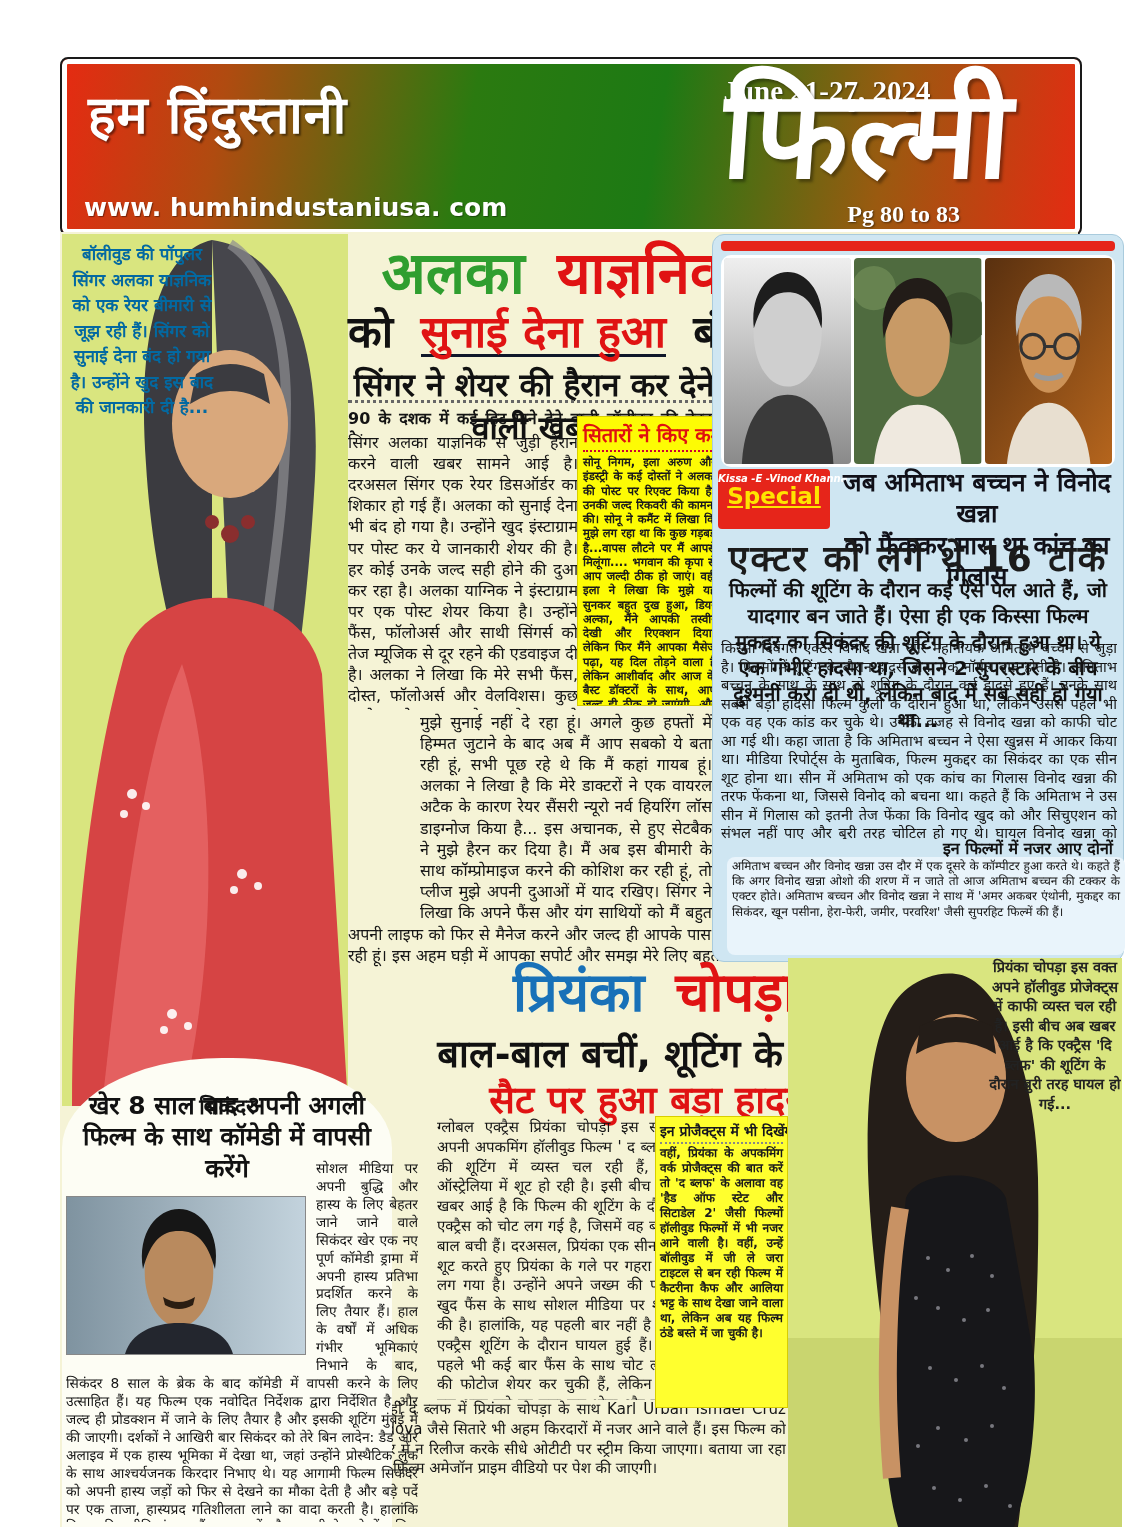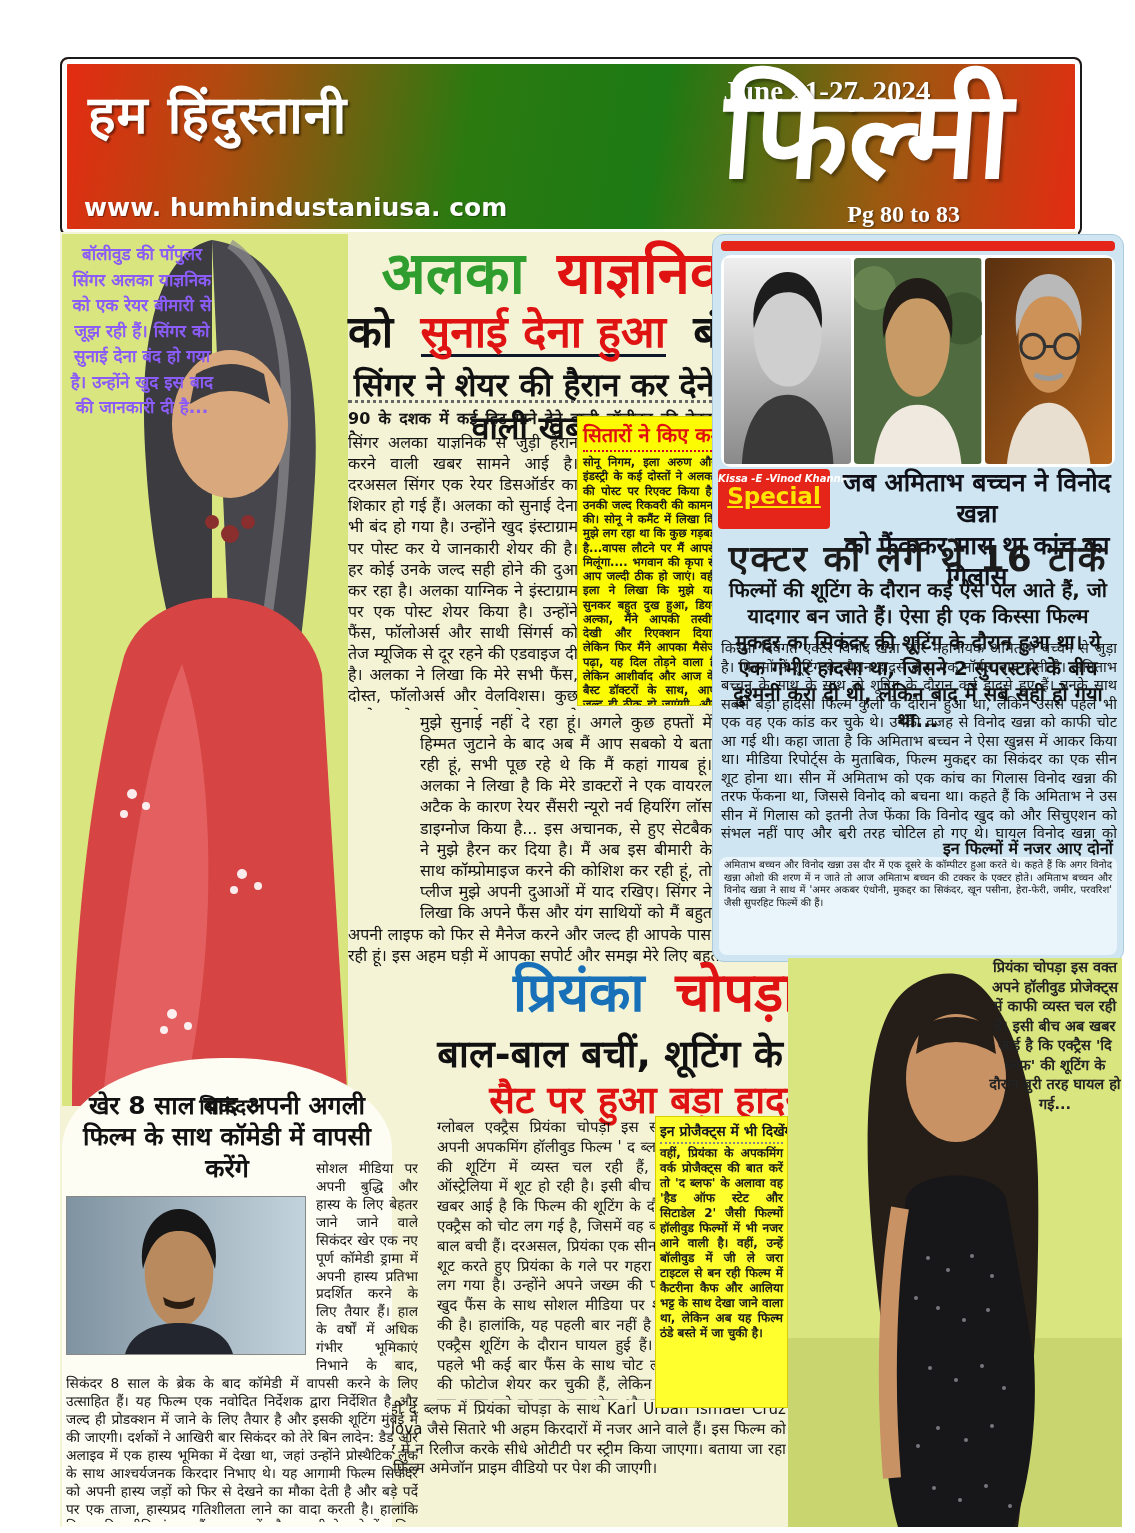--- a/index.html
+++ b/index.html
@@ -15,21 +15,21 @@
   .mast-filmi{left:575px;top:-18px;width:460px;text-align:center;font-size:122px;font-weight:800;color:#fff;
     line-height:1.55;text-shadow:3px 3px 3px rgba(0,0,0,.35);transform:skewX(-4deg);}
   .mast-date{left:600px;top:16px;width:330px;text-align:center;font-size:29px;font-weight:800;color:#fff;
     font-family:"Liberation Serif",serif;text-shadow:1px 1px 2px rgba(0,0,0,.5);}
   .mast-pg{right:120px;bottom:6px;font-size:24px;font-weight:800;color:#fff;font-family:"Liberation Serif",serif;
     text-shadow:1px 1px 2px rgba(0,0,0,.5);}
   
   .content-bg{left:60px;top:232px;width:1018px;height:1295px;background:#f5f3d6;}
   
   .alka-photo{left:62px;top:234px;width:286px;height:872px;overflow:hidden;}
-  .alka-note{left:66px;top:242px;width:152px;font-size:17px;line-height:1.5;font-weight:600;color:#8b5cf6;text-align:center;}
+  .alka-note{left:66px;top:242px;width:152px;font-size:17px;line-height:1.5;font-weight:600;color:#0369a1;text-align:center;}
   
   .alka-h1{left:348px;top:244px;width:372px;text-align:center;font-size:58px;font-weight:800;line-height:1.0;white-space:nowrap;padding-left:24px;}
   .alka-h2{left:348px;top:310px;width:372px;text-align:center;font-size:44px;font-weight:800;line-height:1.0;white-space:nowrap;}
   .alka-sub{left:340px;top:362px;width:388px;text-align:center;font-size:32px;font-weight:800;color:#111;}
   .dotline{left:348px;top:400px;width:372px;border-top:3px dotted #666;height:0;}
   .hw{display:inline-block;}
   .hw+.hw{margin-left:12px;}
   .green{color:#2f9e2f;} .red{color:#e01313;} .blue{color:#1871b8;} .black{color:#111;}
   .bodytxt{font-size:16px;line-height:1.32;color:#141414;text-align:justify;overflow:hidden;font-weight:500;}
   .a-b1a{left:348px;top:408px;width:364px;height:26px;}
@@ -48,22 +48,22 @@
   .vp{flex:1;overflow:hidden;border-radius:4px;}
   .vbadge{left:5px;top:234px;width:112px;height:60px;background:#e6251a;border-radius:4px;position:absolute;
     text-align:center;color:#fff;padding-top:4px;box-sizing:border-box;}
   .vbadge-top{font-size:10px;font-style:italic;font-weight:700;white-space:nowrap;}
   .vbadge-main{font-size:23px;font-weight:800;color:#ffe400;line-height:1.1;text-decoration:underline;}
   .vhead{left:122px;top:232px;width:284px;position:absolute;text-align:center;font-size:25px;font-weight:800;color:#101018;line-height:1.25;}
   .vsub{left:0;top:298px;width:100%;position:absolute;text-align:center;font-size:36px;font-weight:800;color:#1b1b1b;letter-spacing:2px;}
   .vintro{left:10px;top:342px;width:390px;position:absolute;font-size:20px;font-weight:700;line-height:1.3;color:#111;text-align:center;}
   .vbody{left:8px;top:404px;width:396px;height:200px;position:absolute;font-size:14.6px;line-height:1.27;color:#141414;text-align:justify;overflow:hidden;}
   .vsub2{left:10px;top:602px;width:390px;position:absolute;font-size:16px;font-weight:800;color:#111;text-align:right;}
-  .vbody2{left:6px;top:622px;width:398px;height:98px;position:absolute;background:#e9f4fb;border-radius:8px;
-    font-size:10px;line-height:1.27;color:#141414;text-align:justify;padding:2px 5px;box-sizing:border-box;overflow:hidden;}
+  .vbody2{left:14px;top:622px;width:398px;height:98px;position:absolute;background:#e9f4fb;border-radius:8px;
+    font-size:12px;line-height:1.27;color:#141414;text-align:justify;padding:2px 5px;box-sizing:border-box;overflow:hidden;}
   
   .p-h1{left:440px;top:966px;width:430px;text-align:center;font-size:54px;font-weight:800;line-height:1.0;white-space:nowrap;}
   .p-h2{left:420px;top:1026px;width:470px;text-align:center;font-size:38px;font-weight:800;color:#111;white-space:nowrap;}
   .p-h3{left:440px;top:1072px;width:430px;text-align:center;font-size:38px;font-weight:800;color:#e01313;white-space:nowrap;}
   .p-b1{left:437px;top:1118px;width:240px;height:282px;font-size:15px;}
   .p-b2{left:360px;top:1400px;width:426px;height:104px;font-size:15px;}
   .pybox{left:655px;top:1116px;width:133px;height:292px;background:#ffff2e;border:1px solid #d8ce00;padding:4px;box-sizing:border-box;overflow:hidden;position:absolute;}
   .pybox-h{font-size:14px;font-weight:800;color:#16161e;text-align:center;border-bottom:2px dotted #888;padding-bottom:2px;margin-bottom:2px;white-space:nowrap;}
   .pybox-b{font-size:12px;line-height:1.25;font-weight:700;color:#1a1a1a;text-align:justify;}
   .p-photo{left:788px;top:958px;width:334px;height:569px;overflow:hidden;}

